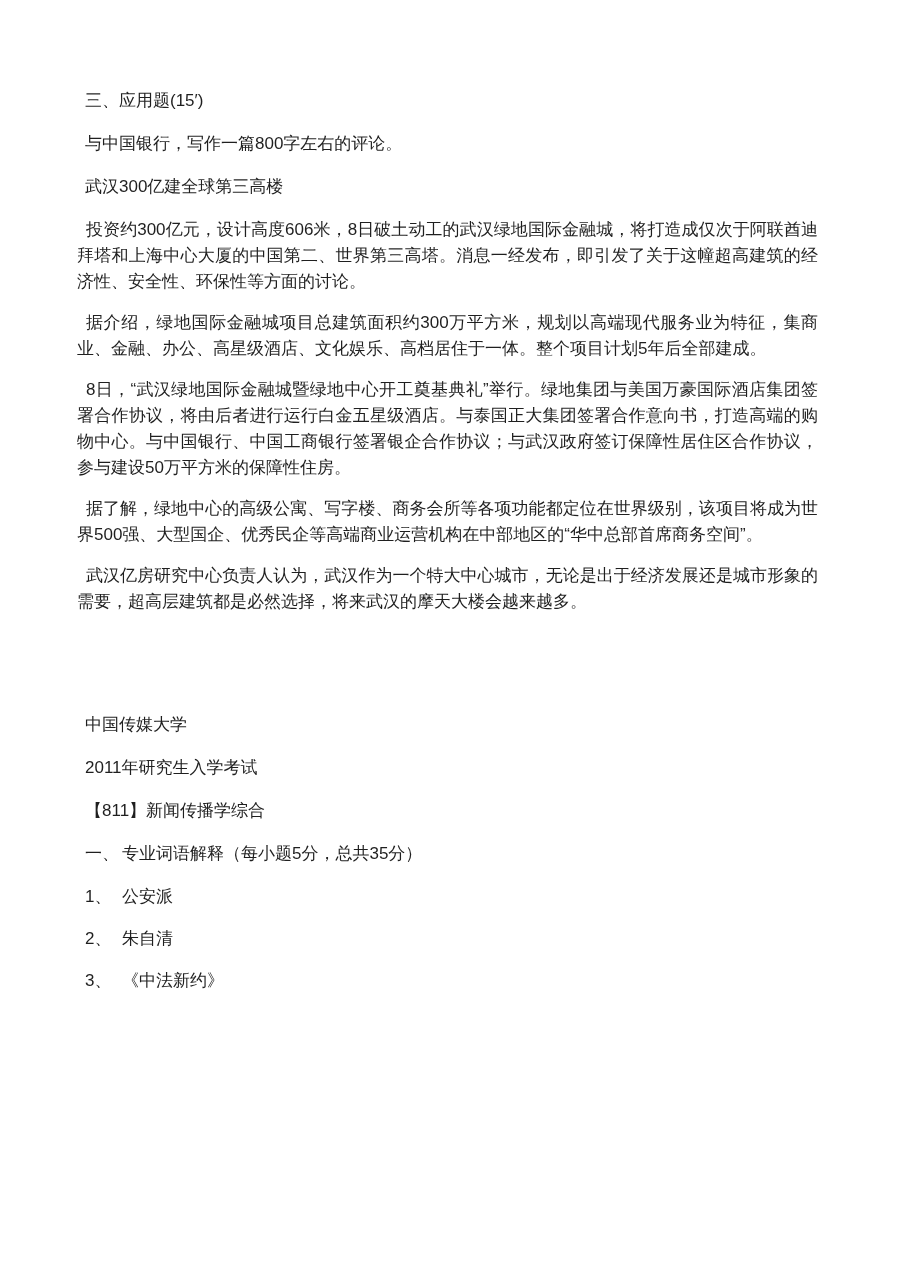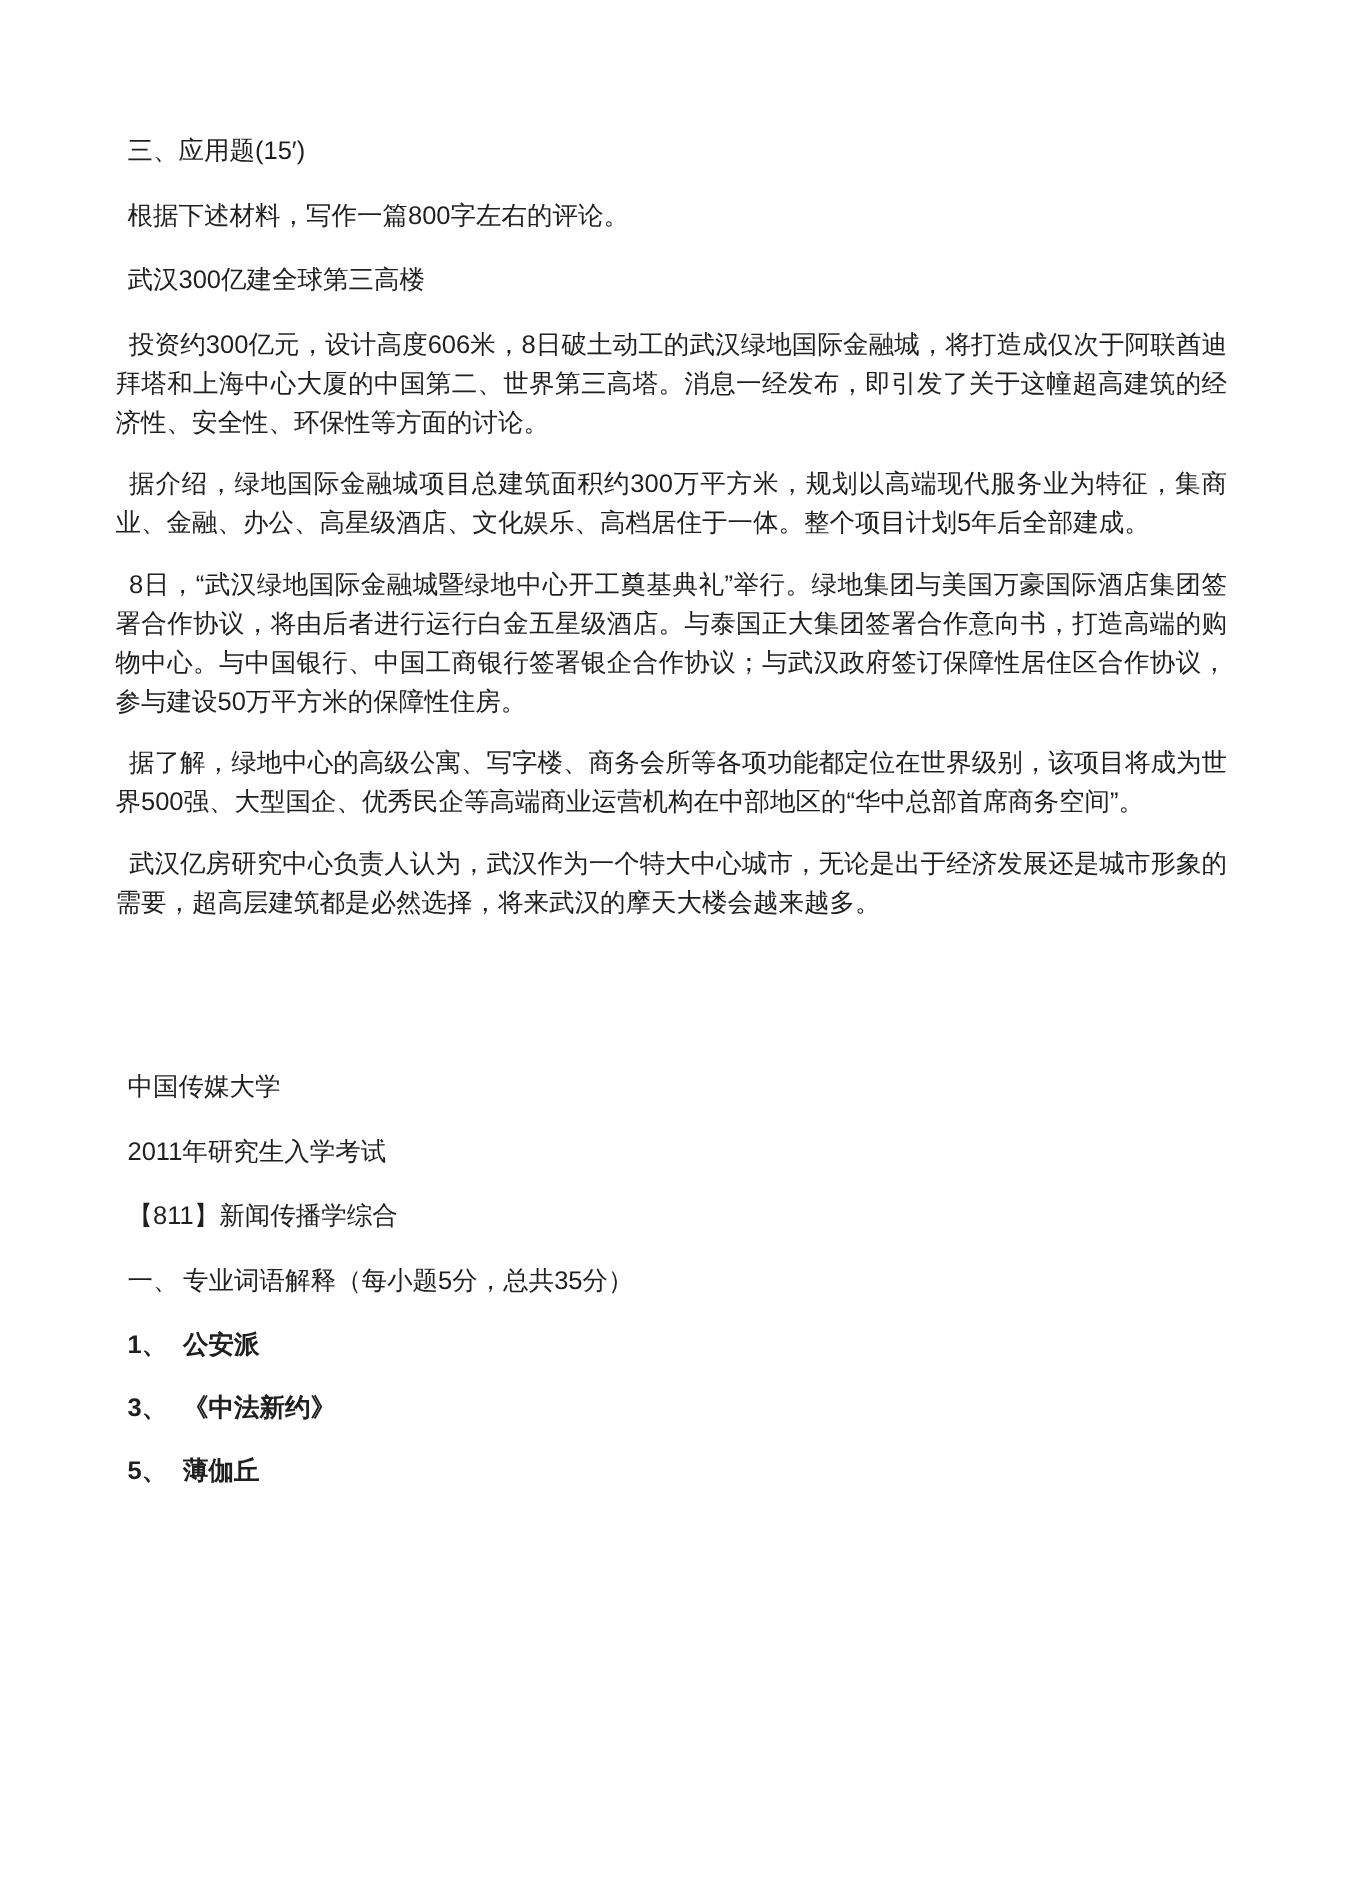--- a/index.html
+++ b/index.html
@@ -36,47 +36,47 @@
   }
   .tabbed {
     margin: 0 0 17px 0;
     padding-left: 8px;
     text-indent: 0;
   }
   .list-item {
     margin: 16px 0 16px 0;
     padding-left: 8px;
     text-indent: 0;
-    font-weight: bold;
   }
   .qnum {
     display: inline-block;
     min-width: 37px;
   }
 </style>
 </head>
 <body>
 
 <div class="page">
 
   <p class="line">三、应用题(15′)</p>
-  <p class="line">根据下述材料，写作一篇800字左右的评论。</p>
+  <p class="line">与中国银行，写作一篇800字左右的评论。</p>
   <p class="line">武汉300亿建全球第三高楼</p>
 
   <p class="para">投资约300亿元，设计高度606米，8日破土动工的武汉绿地国际金融城，将打造成仅次于阿联酋迪拜塔和上海中心大厦的中国第二、世界第三高塔。消息一经发布，即引发了关于这幢超高建筑的经济性、安全性、环保性等方面的讨论。</p>
   <p class="para">据介绍，绿地国际金融城项目总建筑面积约300万平方米，规划以高端现代服务业为特征，集商业、金融、办公、高星级酒店、文化娱乐、高档居住于一体。整个项目计划5年后全部建成。</p>
   <p class="para">8日，“武汉绿地国际金融城暨绿地中心开工奠基典礼”举行。绿地集团与美国万豪国际酒店集团签署合作协议，将由后者进行运行白金五星级酒店。与泰国正大集团签署合作意向书，打造高端的购物中心。与中国银行、中国工商银行签署银企合作协议；与武汉政府签订保障性居住区合作协议，参与建设50万平方米的保障性住房。</p>
   <p class="para">据了解，绿地中心的高级公寓、写字楼、商务会所等各项功能都定位在世界级别，该项目将成为世界500强、大型国企、优秀民企等高端商业运营机构在中部地区的“华中总部首席商务空间”。</p>
   <p class="para">武汉亿房研究中心负责人认为，武汉作为一个特大中心城市，无论是出于经济发展还是城市形象的需要，超高层建筑都是必然选择，将来武汉的摩天大楼会越来越多。</p>
 
   <div class="section-gap"></div>
 
   <p class="line">中国传媒大学</p>
   <p class="line">2011年研究生入学考试</p>
   <p class="line">【811】新闻传播学综合</p>
 
   <p class="tabbed"><span class="qnum">一、</span><span>专业词语解释（每小题5分，总共35分）</span></p>
 
   <p class="list-item"><span class="qnum">1、</span><span>公安派</span></p>
+  <p class="list-item"><span class="qnum">2、</span><span>朱自清</span></p>
   <p class="list-item"><span class="qnum">3、</span><span>《中法新约》</span></p>
   <p class="list-item"><span class="qnum">5、</span><span>薄伽丘</span></p>
 
 </div>
 
 </body></html>

